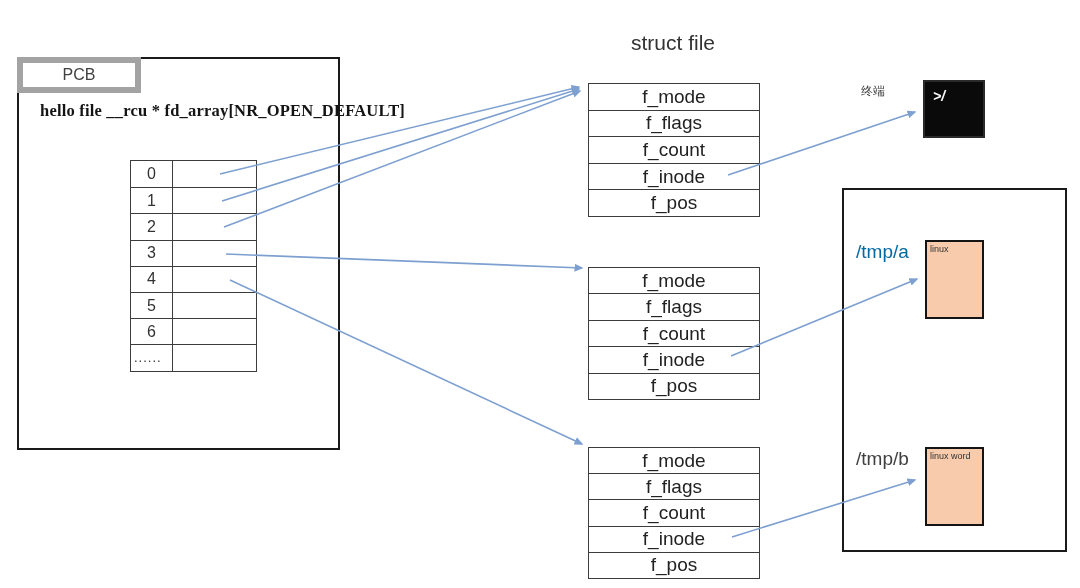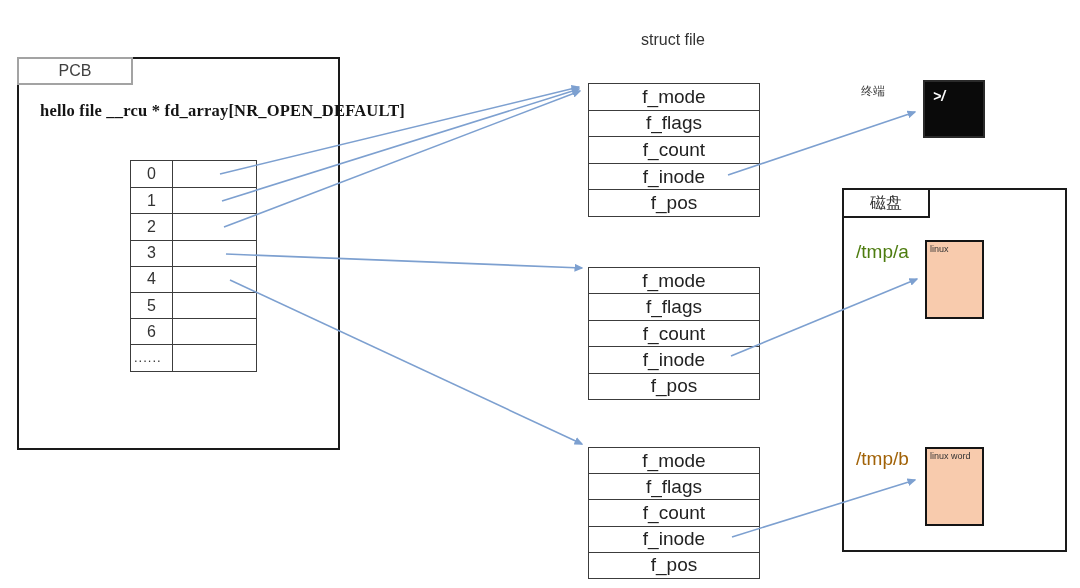--- a/index.html
+++ b/index.html
@@ -4,56 +4,56 @@
 <style>
   html,body{margin:0;padding:0;background:#fff;}
   #canvas{
     position:relative;width:1080px;height:588px;background:#ffffff;overflow:hidden;
     font-family:"Liberation Sans",sans-serif;color:#262626;
   }
   .abs{position:absolute;}
 
   
   .pcb-box{left:17px;top:57px;width:319px;height:389px;border:2px solid #1a1a1a;background:#fff;}
-  .pcb-tab{left:17px;top:57px;width:112px;height:24px;border:2px solid #a3a3a3;background:#fff;
+  .pcb-tab{left:17px;top:57px;width:112px;height:24px;border:6px solid #a3a3a3;background:#fff;
     display:flex;align-items:center;justify-content:center;font-size:16px;color:#404040;z-index:3;}
   .decl{left:40px;top:101px;font-family:"Liberation Serif",serif;font-weight:bold;font-size:16.5px;
     color:#141414;white-space:nowrap;z-index:4;letter-spacing:.2px;}
 
   
   .fd-table{left:130px;top:160px;width:125px;border:1.6px solid #3c3c3c;background:#fff;z-index:2;}
   .fd-row{display:flex;height:26.2px;box-sizing:border-box;border-top:1.6px solid #3c3c3c;}
   .fd-row:first-child{border-top:none;}
   .fd-idx{width:42px;box-sizing:border-box;border-right:1.6px solid #3c3c3c;display:flex;
     align-items:center;justify-content:center;font-size:16px;color:#333;}
   .fd-ptr{flex:1;}
   .fd-row:last-child .fd-idx{font-size:13px;letter-spacing:1px;justify-content:flex-start;padding-left:3px;}
 
   
-  .sf-title{left:588px;top:31px;width:170px;text-align:center;font-size:16px;color:#333;}
+  .sf-title{left:588px;top:31px;width:170px;text-align:center;font-size:21px;color:#333;}
   .sf-table{left:588px;width:170px;border:1.6px solid #3c3c3c;background:#fff;display:flex;flex-direction:column;}
   .sf-t1{top:83px;height:132px;}
   .sf-t2{top:267px;height:131px;}
   .sf-t3{top:447px;height:130px;}
   .sf-row{flex:1;box-sizing:border-box;border-top:1.6px solid #3c3c3c;display:flex;
     align-items:center;justify-content:center;font-size:19px;color:#222;}
   .sf-row:first-child{border-top:none;}
 
   
   .term-label{left:861px;top:83px;font-size:12px;color:#3f3f3f;}
   .term-box{left:923px;top:80px;width:62px;height:58px;background:var(--terminal-bg,#0a0a0a);
     border:2px solid #2a2a2a;box-sizing:border-box;padding:5px 0 0 8px;}
   .term-prompt{color:var(--terminal-text,#fff);font-size:14px;font-weight:bold;font-style:italic;}
 
   
   .disk-box{left:842px;top:188px;width:221px;height:360px;border:2px solid #1a1a1a;background:#fff;}
   .disk-tab{left:842px;top:188px;width:84px;height:26px;border:2px solid #1a1a1a;background:#fff;
     display:flex;align-items:center;justify-content:center;font-size:16px;color:#303030;z-index:3;}
-  .path-a{left:856px;top:241px;font-size:19px;color:#4d7c0f;}
-  .path-b{left:856px;top:448px;font-size:19px;color:#a16207;}
+  .path-a{left:856px;top:241px;font-size:19px;color:#0369a1;}
+  .path-b{left:856px;top:448px;font-size:19px;color:#404040;}
   .file-box{width:59px;height:79px;background:var(--file-fill,#f8cbad);border:2.5px solid #141414;
     box-sizing:border-box;padding:2px 0 17px 3px;font-size:9px;color:#333;line-height:10px;}
   .file-a{left:925px;top:240px;}
   .file-b{left:925px;top:447px;}
 
   
   .arrows{left:0;top:0;width:1080px;height:588px;z-index:5;pointer-events:none;}
   .arrow-line{stroke:var(--arrow,#7da0d0);stroke-width:1.6;fill:none;}
   .arrow-head{fill:var(--arrow,#7da0d0);}
 </style>
@@ -126,21 +126,20 @@
     <div class="sf-row">f_inode</div>
     <div class="sf-row">f_pos</div>
   </div>
 
   <div class="abs term-label">终端</div>
   <div class="abs term-box">
     <span class="term-prompt">&gt;/</span>
   </div>
 
   <div class="abs disk-box"></div>
-  <div class="abs disk-tab">磁盘</div>
   <div class="abs path-a">/tmp/a</div>
   <div class="abs file-box file-a">linux</div>
   <div class="abs path-b">/tmp/b</div>
   <div class="abs file-box file-b">linux word</div>
 
   <svg class="abs arrows" viewBox="0 0 1080 588" xmlns="http://www.w3.org/2000/svg">
     <defs>
       <marker id="ah" markerWidth="9" markerHeight="8" refX="7.5" refY="4" orient="auto" markerUnits="userSpaceOnUse">
         <path class="arrow-head" d="M0,0 L9,4 L0,8 z"></path>
       </marker>

